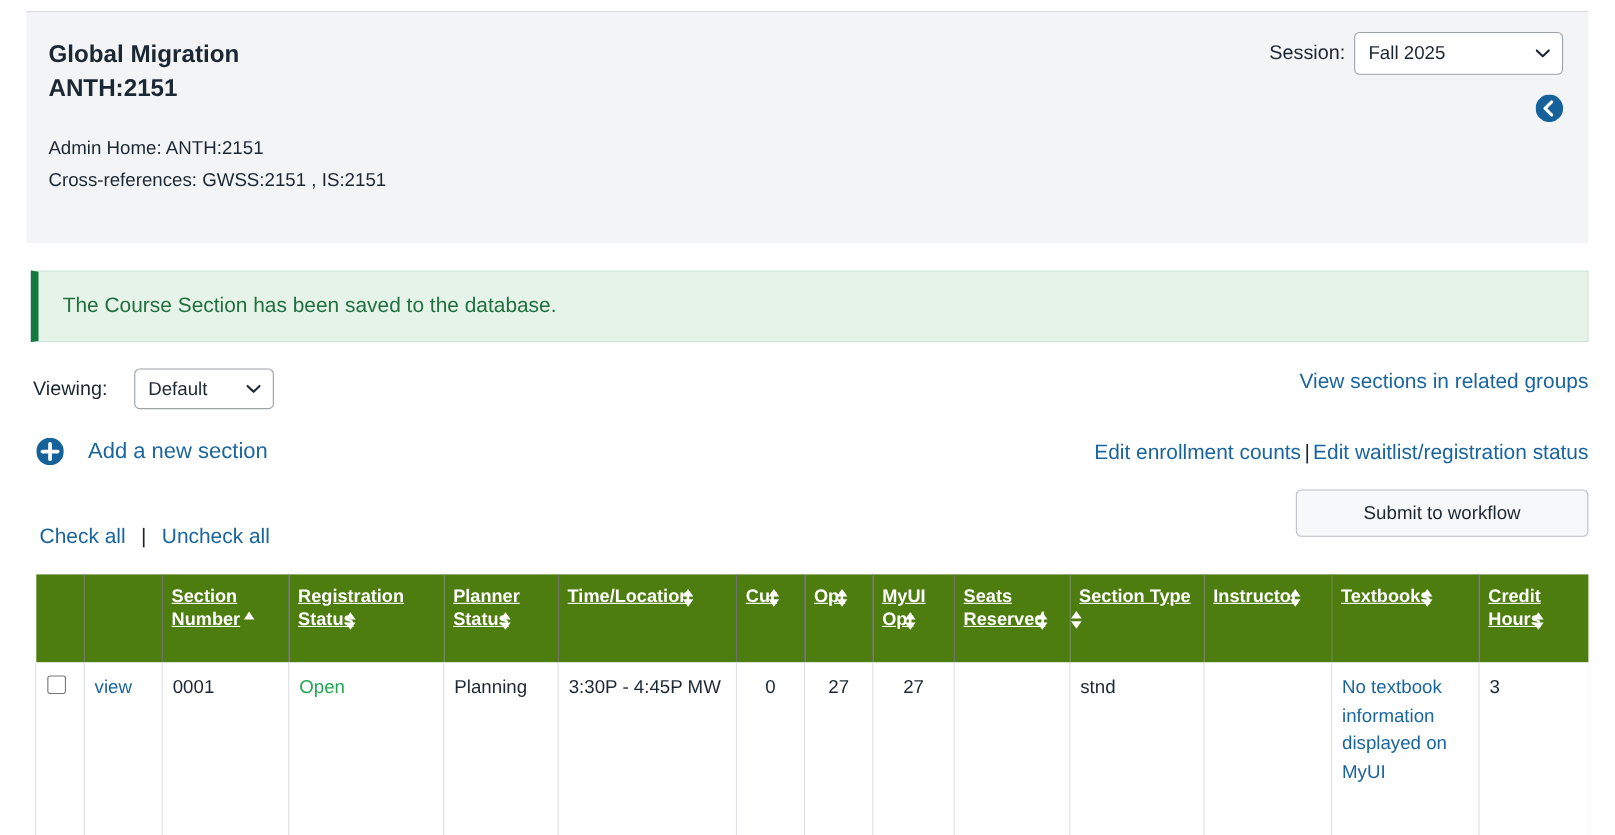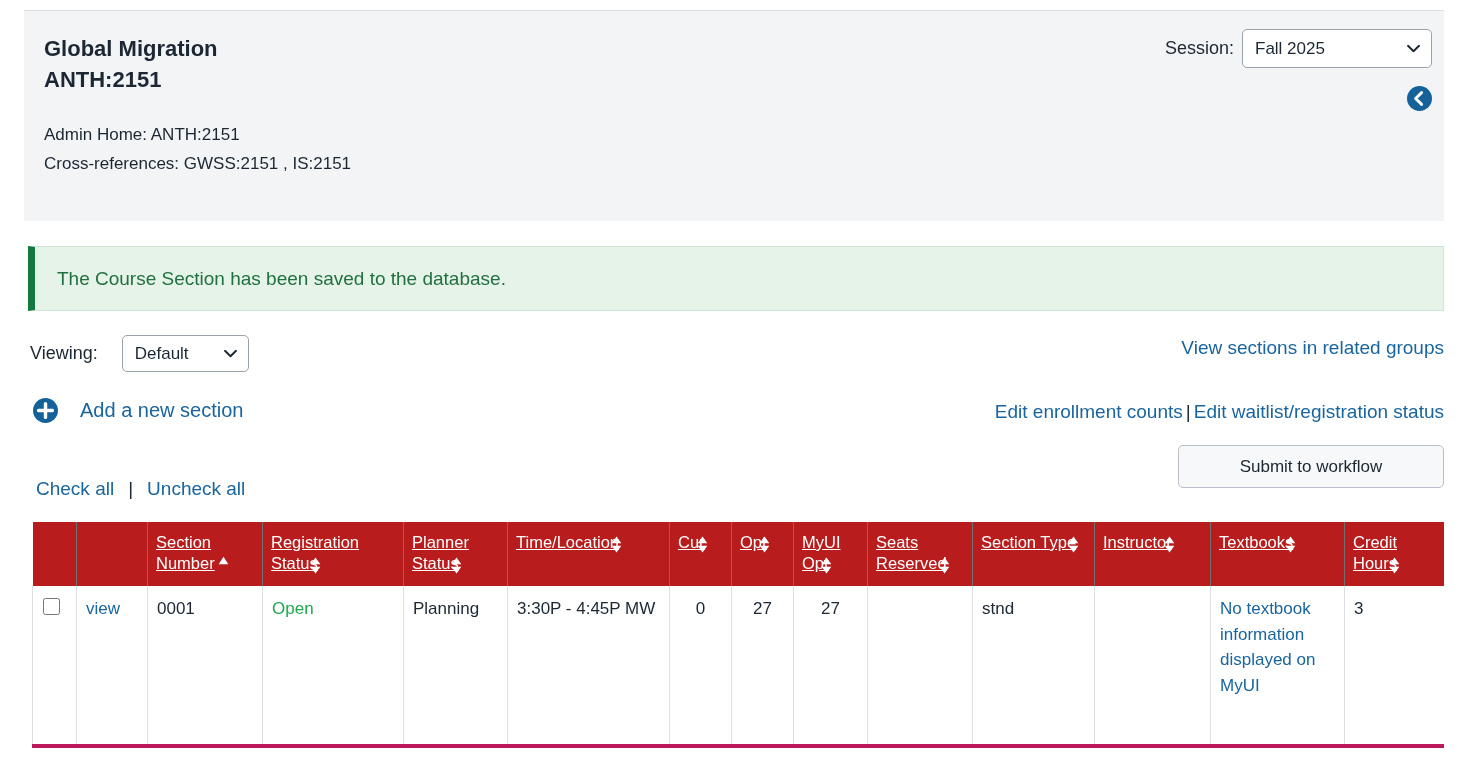--- a/index.html
+++ b/index.html
@@ -51,21 +51,21 @@
     margin-top: 26px;
   }
   .course-meta-line {
     font-size: 17px;
     color: #1b2733;
     line-height: 1.65;
   }
 
   .header-right {
     position: absolute;
-    right: 12px;
+    right: 23px;
     top: 18px;
     text-align: right;
   }
   .session-row {
     display: flex;
     align-items: center;
     justify-content: flex-end;
     gap: 8px;
   }
   .session-label {
@@ -228,29 +228,29 @@
     width: 1412px;
     height: 237px;
     overflow: hidden;
   }
   table.sections {
     border-collapse: collapse;
     table-layout: fixed;
     width: 1412px;
   }
   table.sections th {
-    background: #b91c1c;
+    background: #4d7c0f;
     color: #ffffff;
     vertical-align: top;
     padding: 10px 8px 10px 8px;
     border-right: 1px solid #6f7072;
-    font-weight: normal;
+    font-weight: bold;
     font-size: 16.5px;
     text-align: left;
-    height: 64px;
+    height: 80px;
   }
   table.sections th:last-child { border-right: none; }
   .th-inner {
     position: relative;
     display: block;
     padding-right: 2px;
   }
   .th-label {
     text-decoration: underline;
     cursor: pointer;

